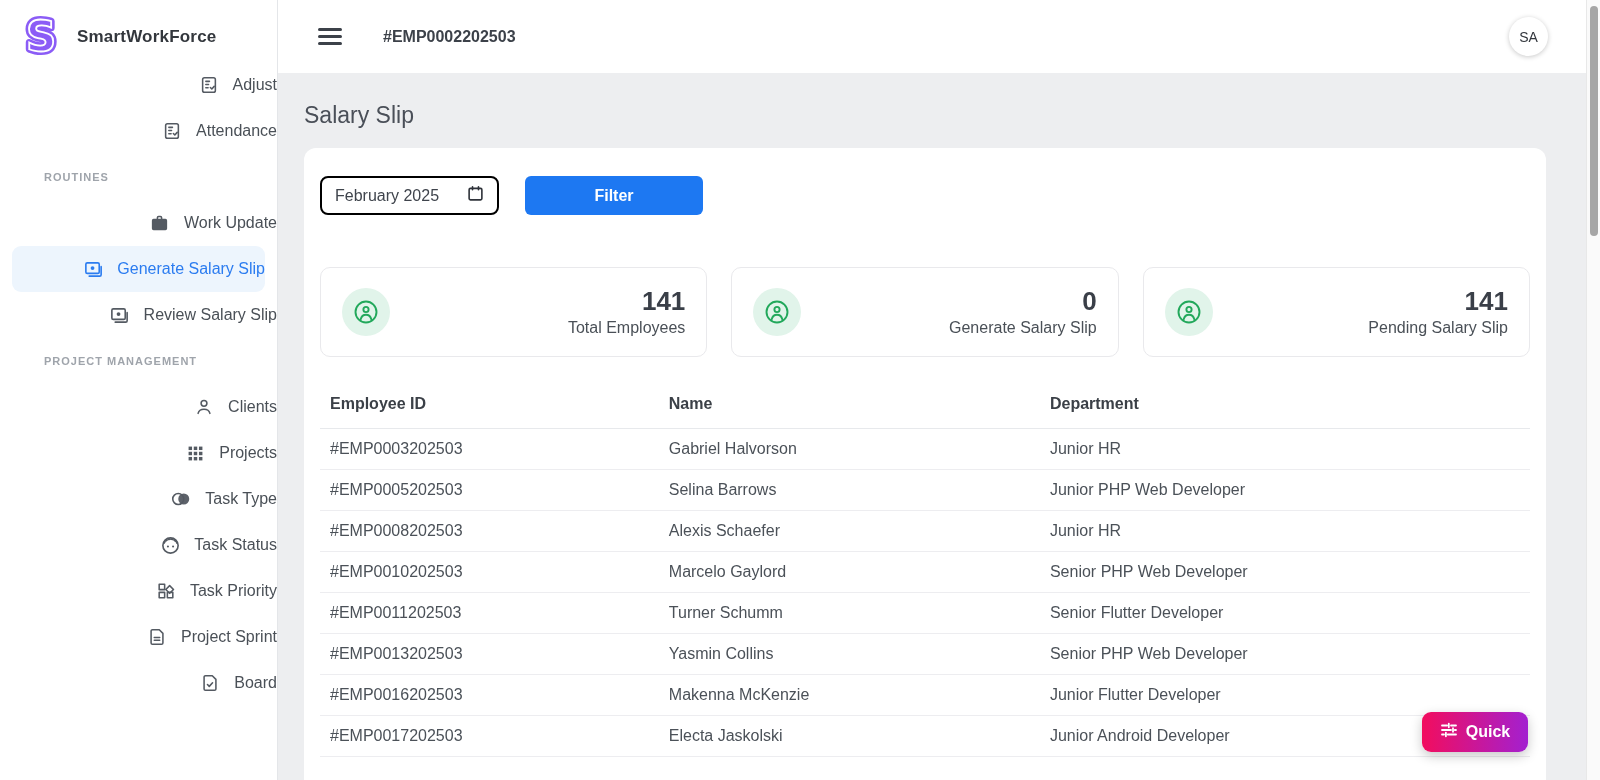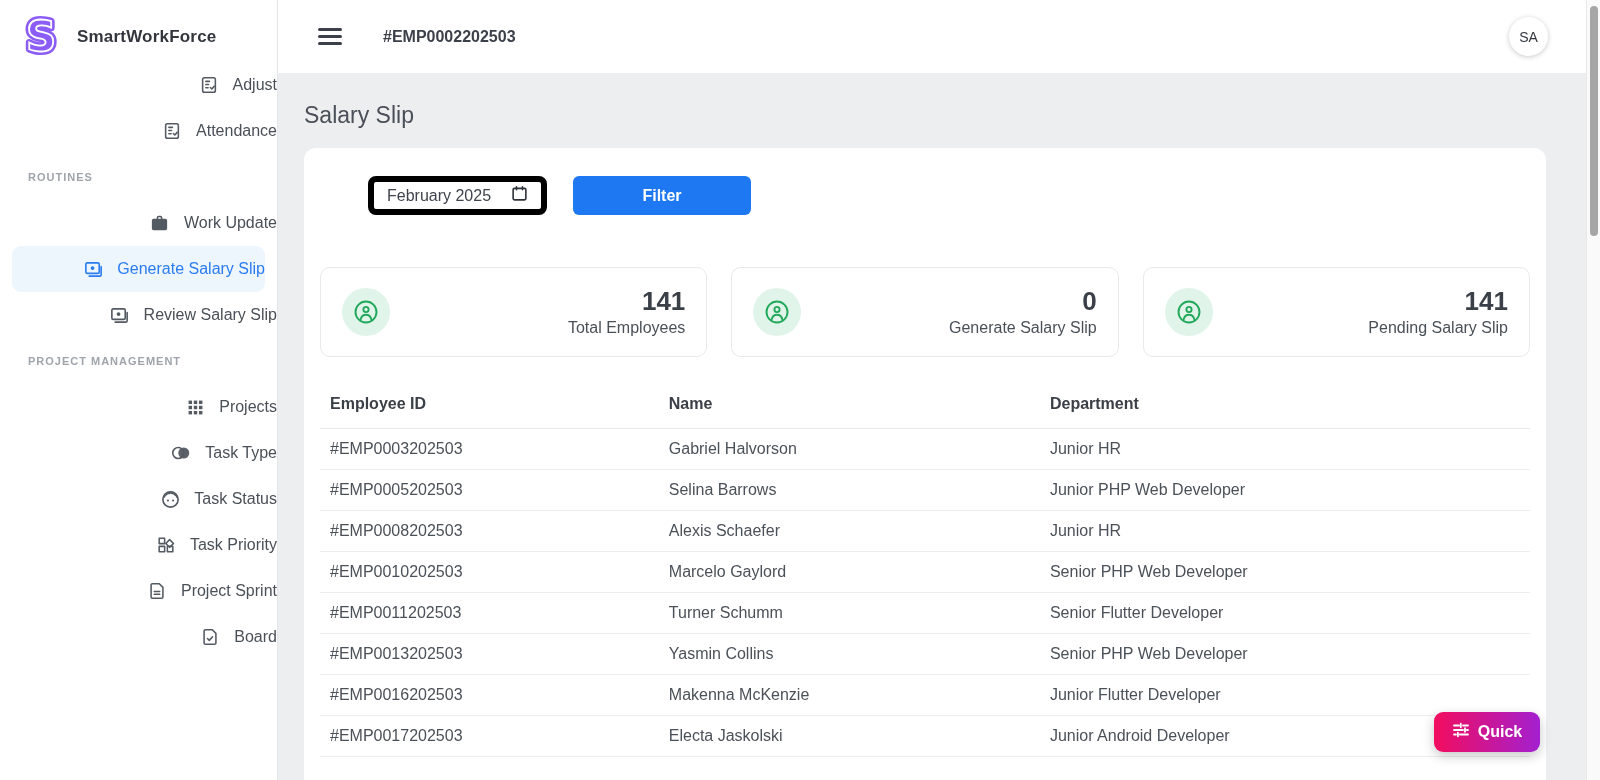--- a/index.html
+++ b/index.html
@@ -18,21 +18,21 @@
   .brand-name { font-size:17px; font-weight:bold; color:#33373d; letter-spacing:.2px; }
   .nav-item {
     display:flex; align-items:center; height:46px; padding-left:30px; cursor:pointer;
     font-size:16px; color:#4a5057;justify-content:flex-end;
   }
   .nav-item .nav-icon { width:22px; height:22px; margin-right:13px; display:flex; align-items:center; justify-content:center; }
   .nav-item.active {
     margin:0 12px; padding-left:18px; background:#edf5fd; border-radius:9px; color:#2b7cf0;
   }
   .nav-section {
-    height:46px; display:flex; align-items:center; padding-left:28px;
+    height:46px; display:flex; align-items:center; padding-left:44px;
     font-size:11px; font-weight:bold; color:#9fa4ab; letter-spacing:1px; text-transform:uppercase;
   }
   .icon-stroke { stroke:#545a62; fill:none; stroke-width:1.7; stroke-linecap:round; stroke-linejoin:round; }
   .active .icon-stroke { stroke:#2b7cf0; }
   .icon-fill { fill:#545a62; }
   .active .icon-fill { fill:#2b7cf0; }
 
   
   .main { flex:1; display:flex; flex-direction:column; height:780px; overflow:hidden; position:relative; }
   .topbar {
@@ -51,22 +51,22 @@
   .content { flex:1; padding:0 54px 0 26px; overflow:hidden; }
   .page-title { font-size:23px; color:#4a4f58; margin:29px 0 19px 0; font-weight:normal; }
 
   .card {
     background:#ffffff; border-radius:12px; padding:28px 16px 0 16px; height:700px;
   }
 
   
   .filter-row { display:flex; align-items:center; gap:26px; }
   .date-input {
-    width:179px; height:39px; border:6px solid #000000; border-radius:8px; background:#fff;
-    display:flex; align-items:center; justify-content:space-between; padding:0 13px; cursor:pointer;margin-left:48px;
+    width:179px; height:39px; border:2px solid #000000; border-radius:8px; background:#fff;
+    display:flex; align-items:center; justify-content:space-between; padding:0 13px; cursor:pointer;
   }
   .date-input .date-text { font-size:16px; color:#3f444c; }
   .filter-btn {
     width:178px; height:39px; border:none; border-radius:6px; background:#1d78f2; color:#ffffff;
     font-size:16px; font-weight:bold; cursor:pointer; font-family:inherit;
   }
 
   
   .stats-row { display:flex; gap:24px; margin-top:52px; }
   .stat-card {
@@ -88,21 +88,21 @@
     padding:14px 10px 15px 10px; border-bottom:1px solid #e7e9ec;
   }
   .emp-table td {
     font-size:16px; color:#4b5158; padding:11px 10px; border-bottom:1px solid #ededf0;
     white-space:nowrap; overflow:hidden;
   }
   .col-id { width:28%; } .col-name { width:31.5%; } .col-dept { width:40.5%; }
 
   
   .quick-btn {
-    position:fixed; right:60px; bottom:28px; width:106px; height:40px; border:none;
+    position:fixed; right:72px; bottom:28px; width:106px; height:40px; border:none;
     border-radius:9px; background:linear-gradient(90deg,#f20d5e,#a320d0); color:#fff;
     font-size:16px; font-weight:bold; display:flex; align-items:center; justify-content:center;
     gap:8px; cursor:pointer; box-shadow:0 4px 12px rgba(0,0,0,.22); font-family:inherit; z-index:20;
   }
 
   
   .scrollbar-track {
     position:fixed; top:0; right:0; width:14px; height:780px; background:#fafafa;
     border-left:1px solid #e8e8e8; z-index:30;
   }
@@ -175,20 +175,29 @@
           <rect class="icon-stroke" x="3" y="4" width="14" height="11" rx="1.5"></rect>
           <circle class="icon-fill" cx="10" cy="9.5" r="2"></circle>
           <path class="icon-stroke" d="M19 8v8.5a1.5 1.5 0 0 1-1.5 1.5H6.5"></path>
         </svg>
     </span>
     <span>Review Salary Slip</span>
   </div>
 
   <div class="nav-section">PROJECT MANAGEMENT</div>
 
+  <div class="nav-item">
+    <span class="nav-icon">
+      <svg width="20" height="20" viewBox="0 0 22 22">
+          <circle class="icon-stroke" cx="11" cy="7" r="3.2"></circle>
+          <path class="icon-stroke" d="M4.5 18c.7-3 3.3-4.5 6.5-4.5s5.8 1.5 6.5 4.5"></path>
+        </svg>
+    </span>
+    <span>Clients</span>
+  </div>
 
   <div class="nav-item">
     <span class="nav-icon">
       <svg width="19" height="19" viewBox="0 0 22 22">
           <g class="icon-fill">
             <rect x="3" y="3" width="4" height="4"></rect>
             <rect x="9" y="3" width="4" height="4"></rect>
             <rect x="15" y="3" width="4" height="4"></rect>
             <rect x="3" y="9" width="4" height="4"></rect>
             <rect x="9" y="9" width="4" height="4"></rect>

